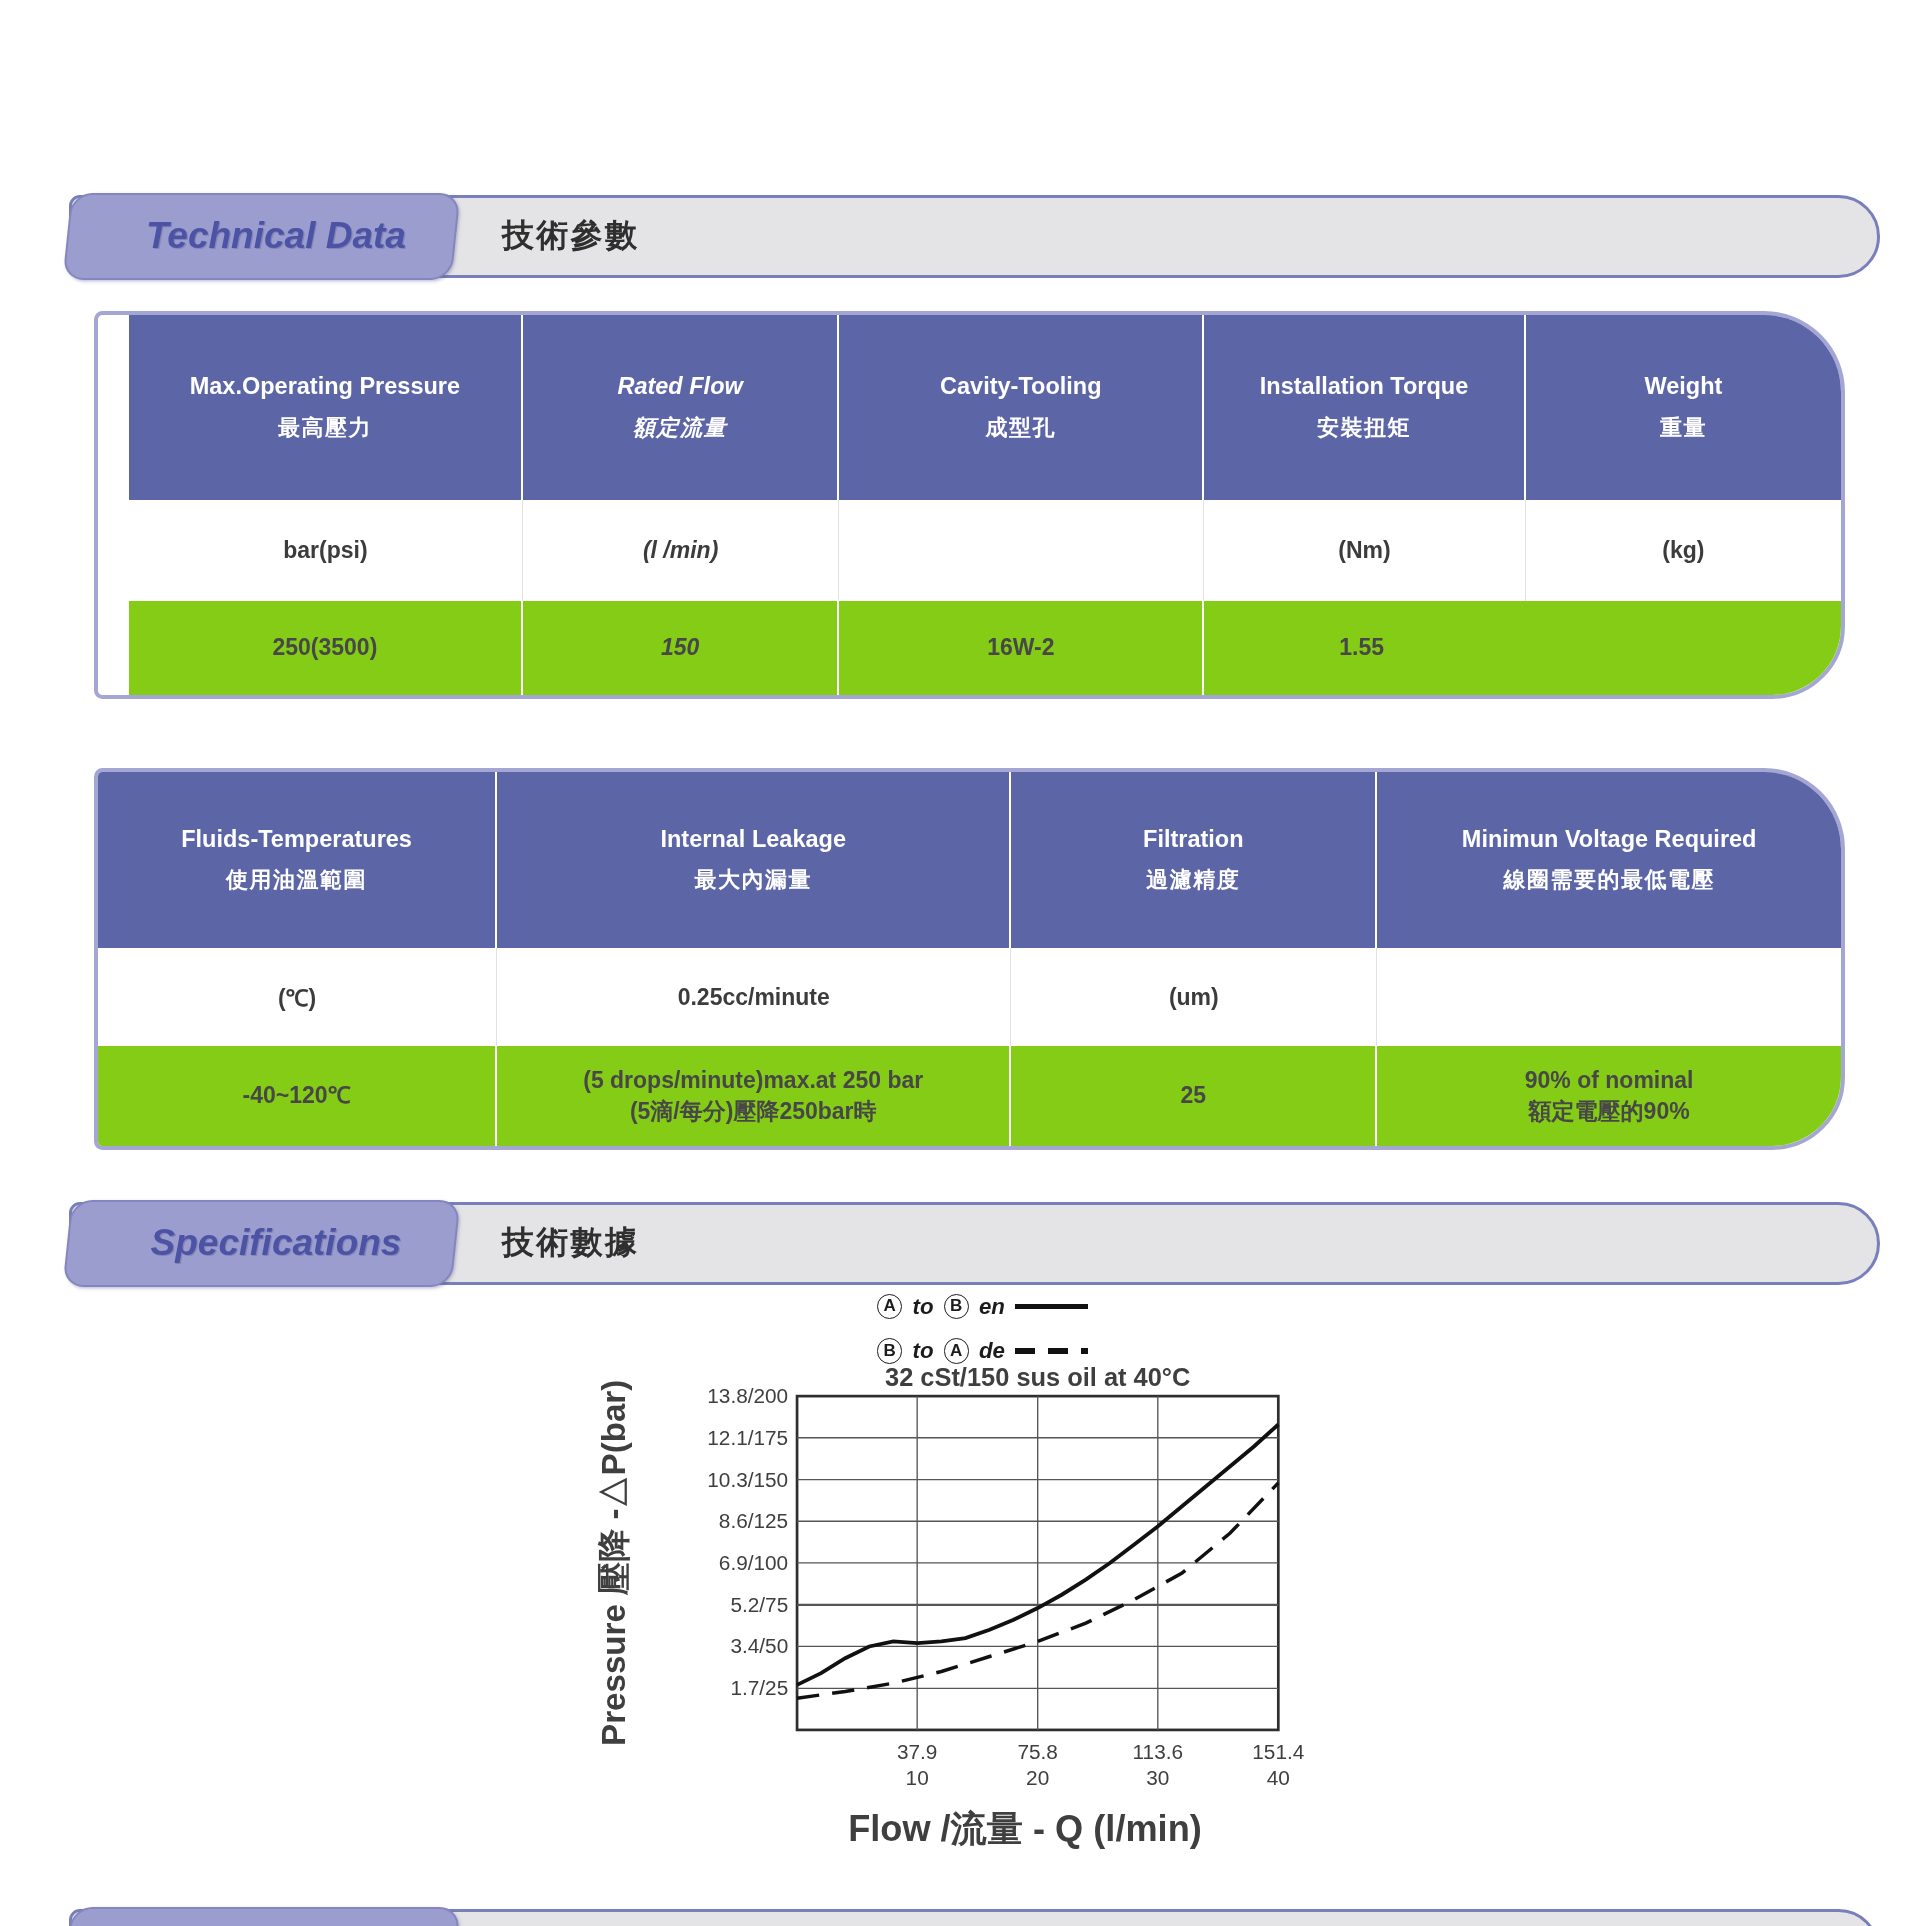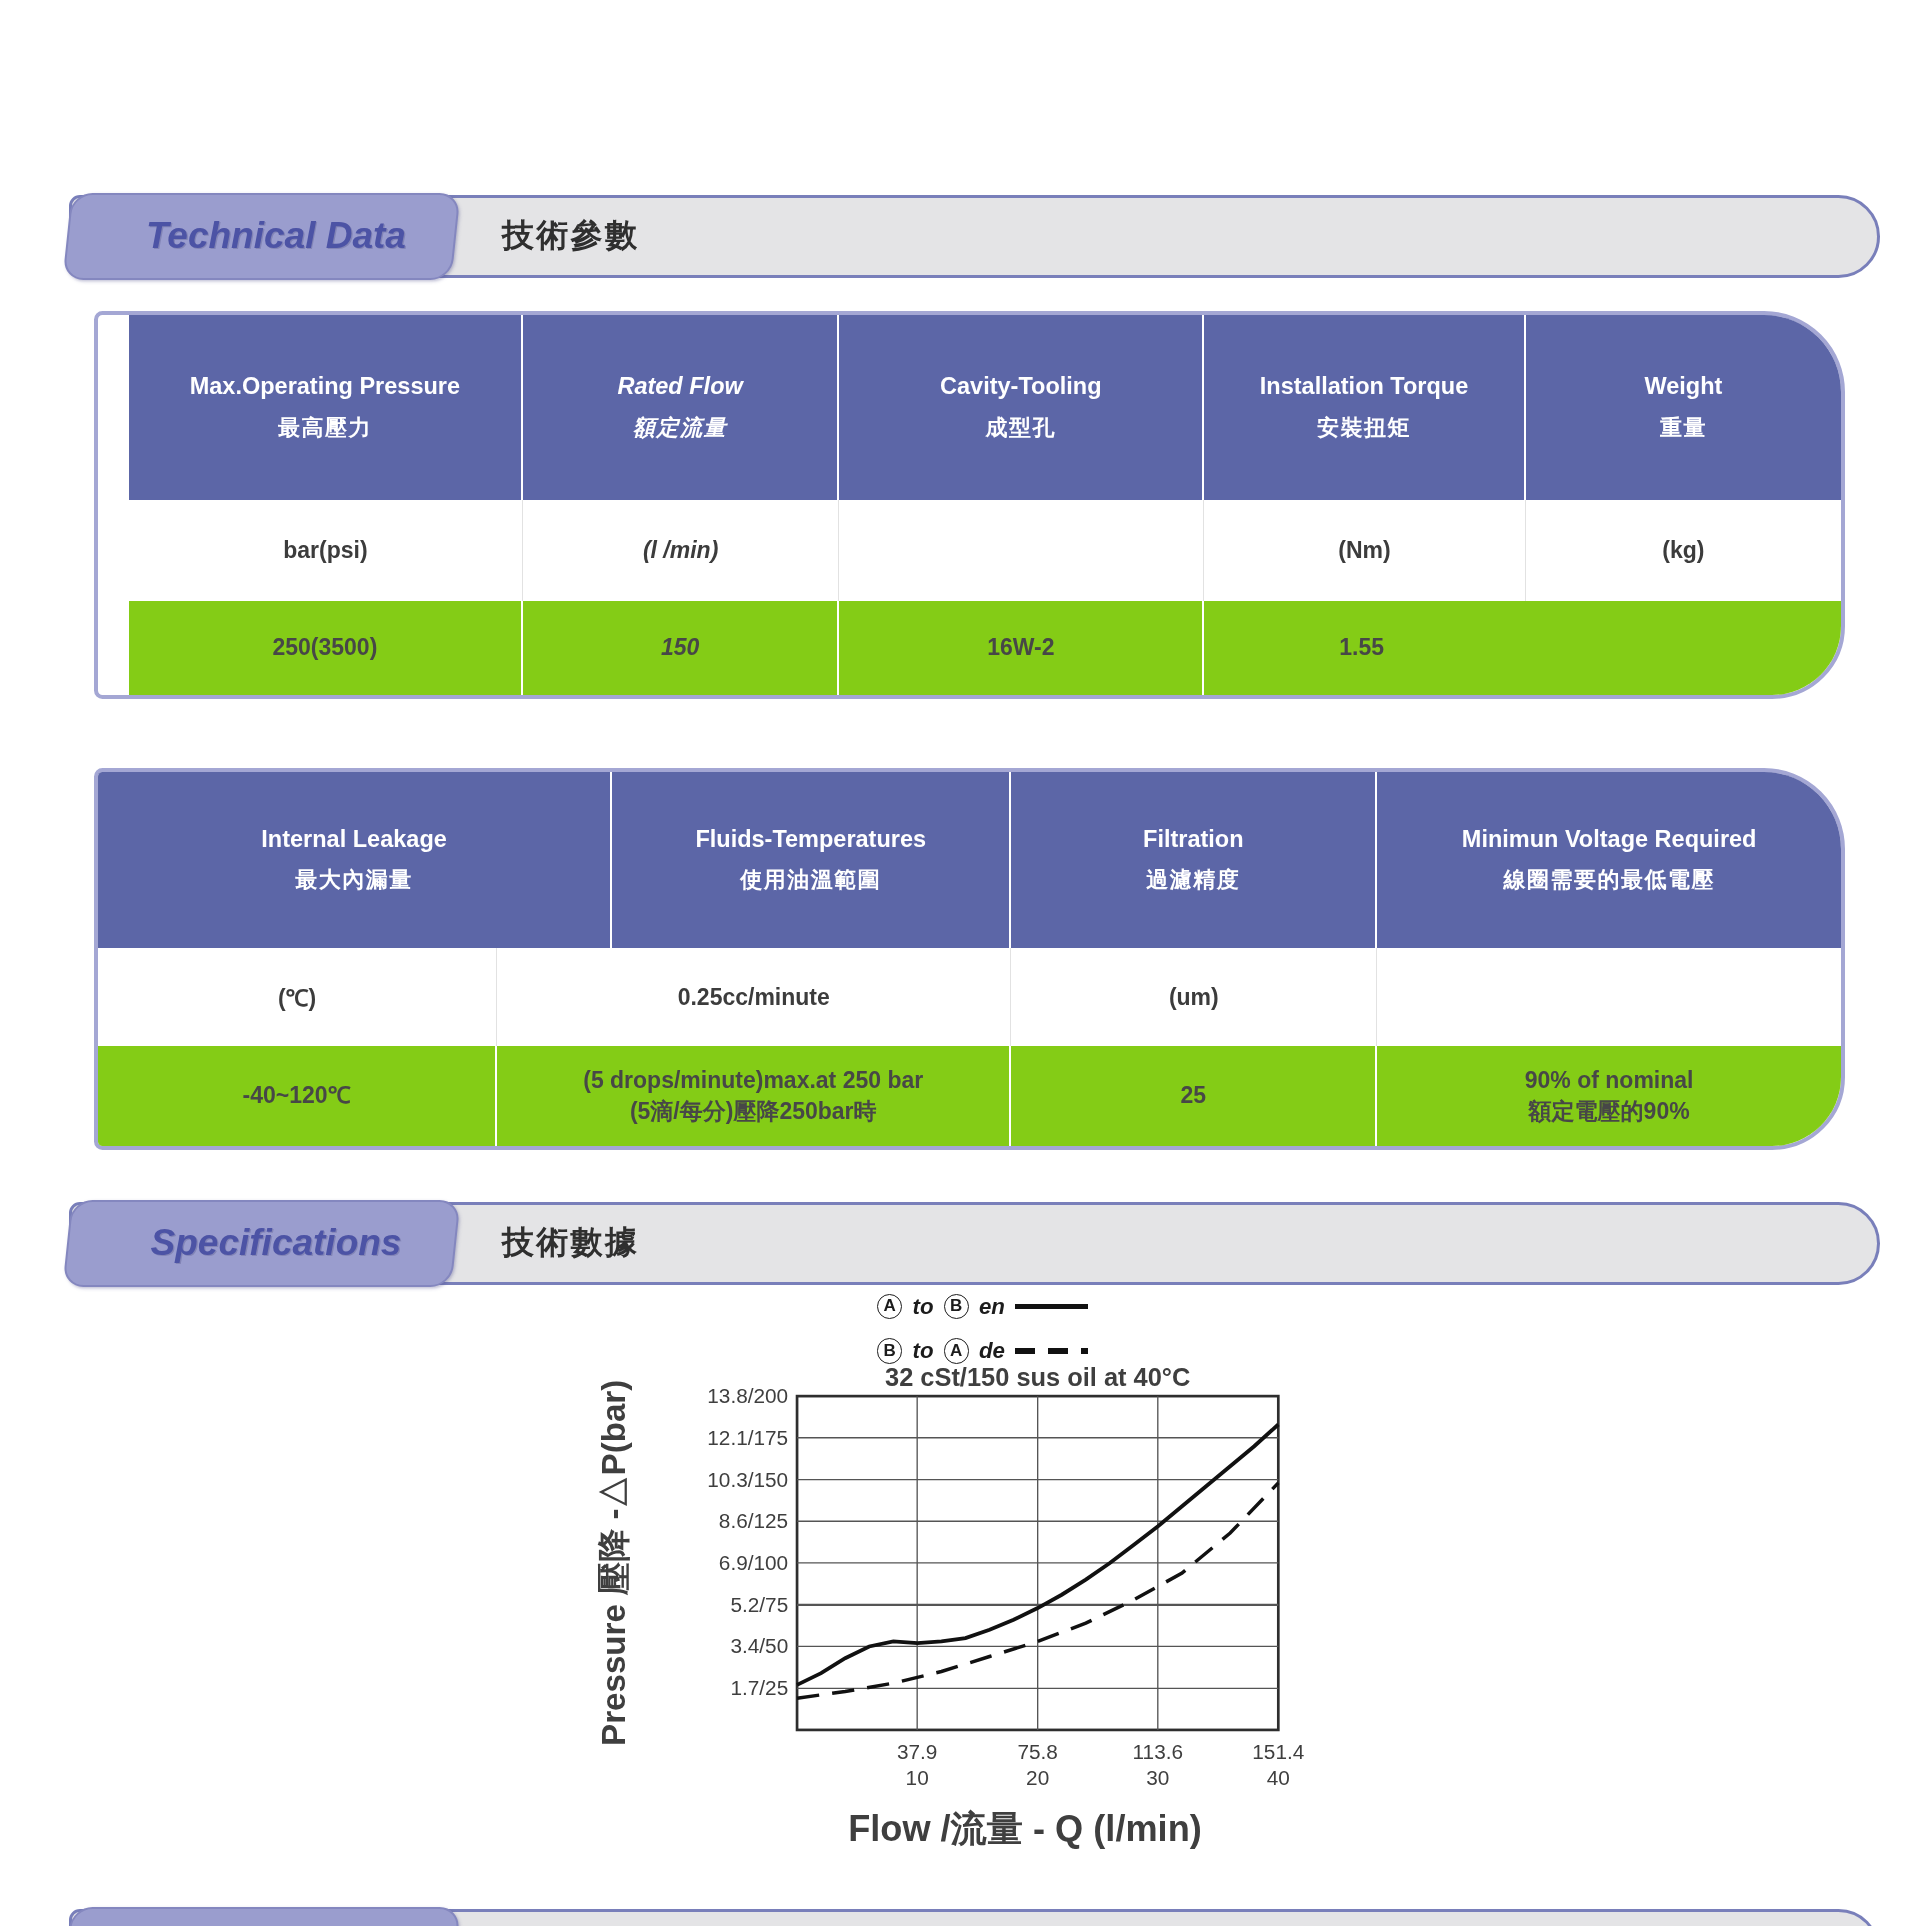--- a/index.html
+++ b/index.html
@@ -122,27 +122,27 @@
         <span class="v-txt">16W-2</span>
       </div>
     <div class="tcell t1c5">
         <span class="v-txt">1.55</span>
       </div>
   </div>
 </div>
 
 <div class="dtable" style="top:768px;">
   <div class="trow head" style="height:176px;">
+    <div class="tcell t2c1">
+      <span class="h-en">Fluids-Temperatures</span>
+      <span class="h-zh">使用油溫範圍</span>
+    </div>
     <div class="tcell t2c2">
       <span class="h-en">Internal Leakage</span>
       <span class="h-zh">最大內漏量</span>
-    </div>
-    <div class="tcell t2c1">
-      <span class="h-en">Fluids-Temperatures</span>
-      <span class="h-zh">使用油溫範圍</span>
     </div>
     <div class="tcell t2c3">
       <span class="h-en">Filtration</span>
       <span class="h-zh">過濾精度</span>
     </div>
     <div class="tcell t2c4">
       <span class="h-en">Minimun Voltage Required</span>
       <span class="h-zh">線圈需要的最低電壓</span>
     </div>
   </div>

